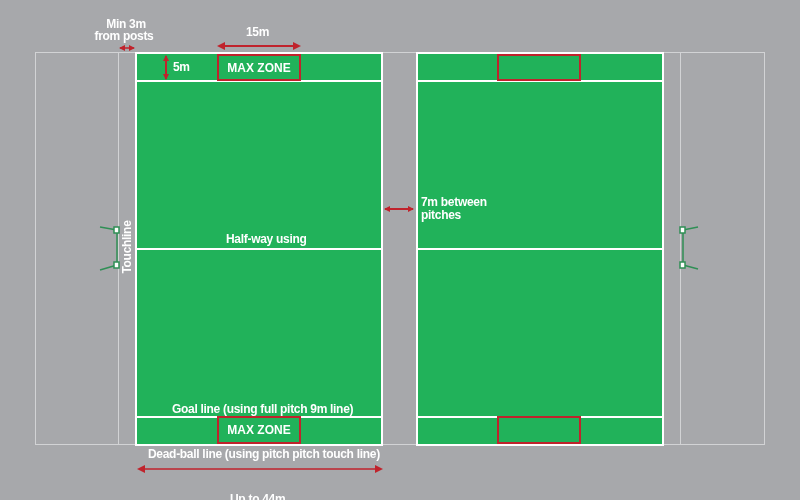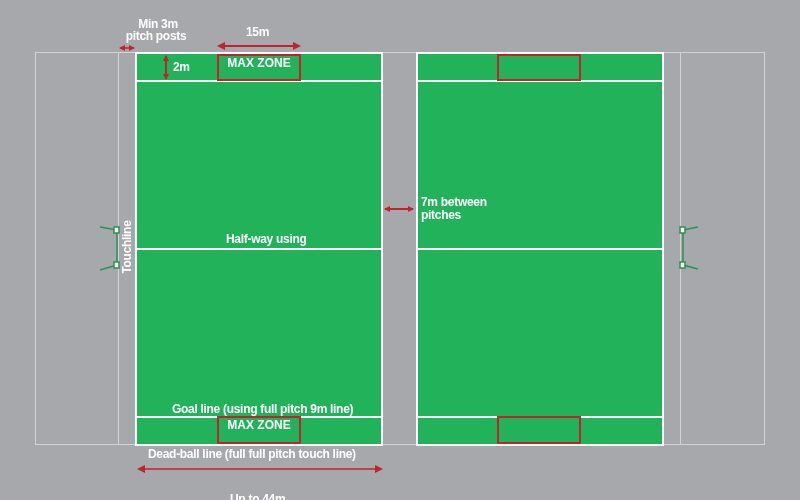--- a/index.html
+++ b/index.html
@@ -3,21 +3,21 @@
 <meta charset="utf-8">
 <style>
   html, body { margin:0; padding:0; }
   body { width:800px; height:500px; background:#a7a8ab; position:relative; overflow:hidden;
          font-family:"Liberation Sans", sans-serif; }
   .outline { position:absolute; border:1px solid #d2d3d5; box-sizing:border-box; }
   .vline { position:absolute; width:1px; background:#d2d3d5; }
   .pitch { position:absolute; background:#21b25a; border:2px solid #ffffff; box-sizing:border-box; }
   .hline { position:absolute; left:0; right:0; height:2px; background:#ffffff; }
   .maxzone { position:absolute; border:2px solid #c0232c; box-sizing:border-box;
-             color:#fff; font-weight:bold; font-size:12px; display:flex; justify-content:center; }
+             color:#fff; font-weight:bold; font-size:12px; display:flex; align-items:center; justify-content:center; }
   .label { position:absolute; color:#ffffff; font-weight:bold; font-size:12px; white-space:nowrap; letter-spacing:-0.3px; }
   svg { position:absolute; overflow:visible; }
 </style>
 </head>
 <body>
 
 <div class="outline" style="left:35px; top:52px; width:730px; height:393px;"></div>
 <div class="vline" style="left:118px; top:52px; height:393px;"></div>
 <div class="vline" style="left:680px; top:52px; height:393px;"></div>
 
@@ -34,34 +34,34 @@
 </div>
 
 <div class="pitch" style="left:416px; top:52px; width:248px; height:394px;">
   <div class="hline" style="top:26px;"></div>
   <div class="hline" style="top:194px;"></div>
   <div class="hline" style="top:362px;"></div>
 </div>
 <div class="maxzone" style="left:497px; top:54px; width:84px; height:27px;"></div>
 <div class="maxzone" style="left:497px; top:416px; width:84px; height:28px;"></div>
 
-<div class="label" style="left:96px; top:18px; text-align:center; line-height:12px; width:60px;margin-left:32px;">
+<div class="label" style="left:96px; top:18px; text-align:center; line-height:12px; width:60px;">
   <div>Min 3m</div>
-  <div style="margin-left:-4px;">pitch posts</div>
+  <div style="margin-left:-4px;">from posts</div>
 </div>
 <div class="label" style="left:246px; top:25px;">15m</div>
-<div class="label" style="left:173px; top:60px;">2m</div>
+<div class="label" style="left:173px; top:60px;">5m</div>
 <div class="label" style="left:100px; top:240px; transform:rotate(-90deg); transform-origin:center; width:60px; text-align:center; margin-left:-3px;">Touchline</div>
 <div class="label" style="left:226px; top:232px;">Half-way using</div>
 <div class="label" style="left:421px; top:196px; line-height:13px;">
   <div>7m between</div>
   <div>pitches</div>
 </div>
 <div class="label" style="left:172px; top:402px;">Goal line (using full pitch 9m line)</div>
-<div class="label" style="left:148px; top:447px;">Dead-ball line (full full pitch touch line)</div>
+<div class="label" style="left:148px; top:447px;">Dead-ball line (using pitch pitch touch line)</div>
 <div class="label" style="left:230px; top:492px;">Up to 44m</div>
 
 <svg width="800" height="500" style="left:0; top:0;">
   <defs>
     <marker id="ah" markerWidth="8" markerHeight="8" refX="6" refY="4" orient="auto-start-reverse" markerUnits="userSpaceOnUse">
       <path d="M0,0 L8,4 L0,8 Z" fill="#c0232c"></path>
     </marker>
     <marker id="ahs" markerWidth="6" markerHeight="6" refX="5" refY="3" orient="auto-start-reverse" markerUnits="userSpaceOnUse">
       <path d="M0,0 L6,3 L0,6 Z" fill="#c0232c"></path>
     </marker>

